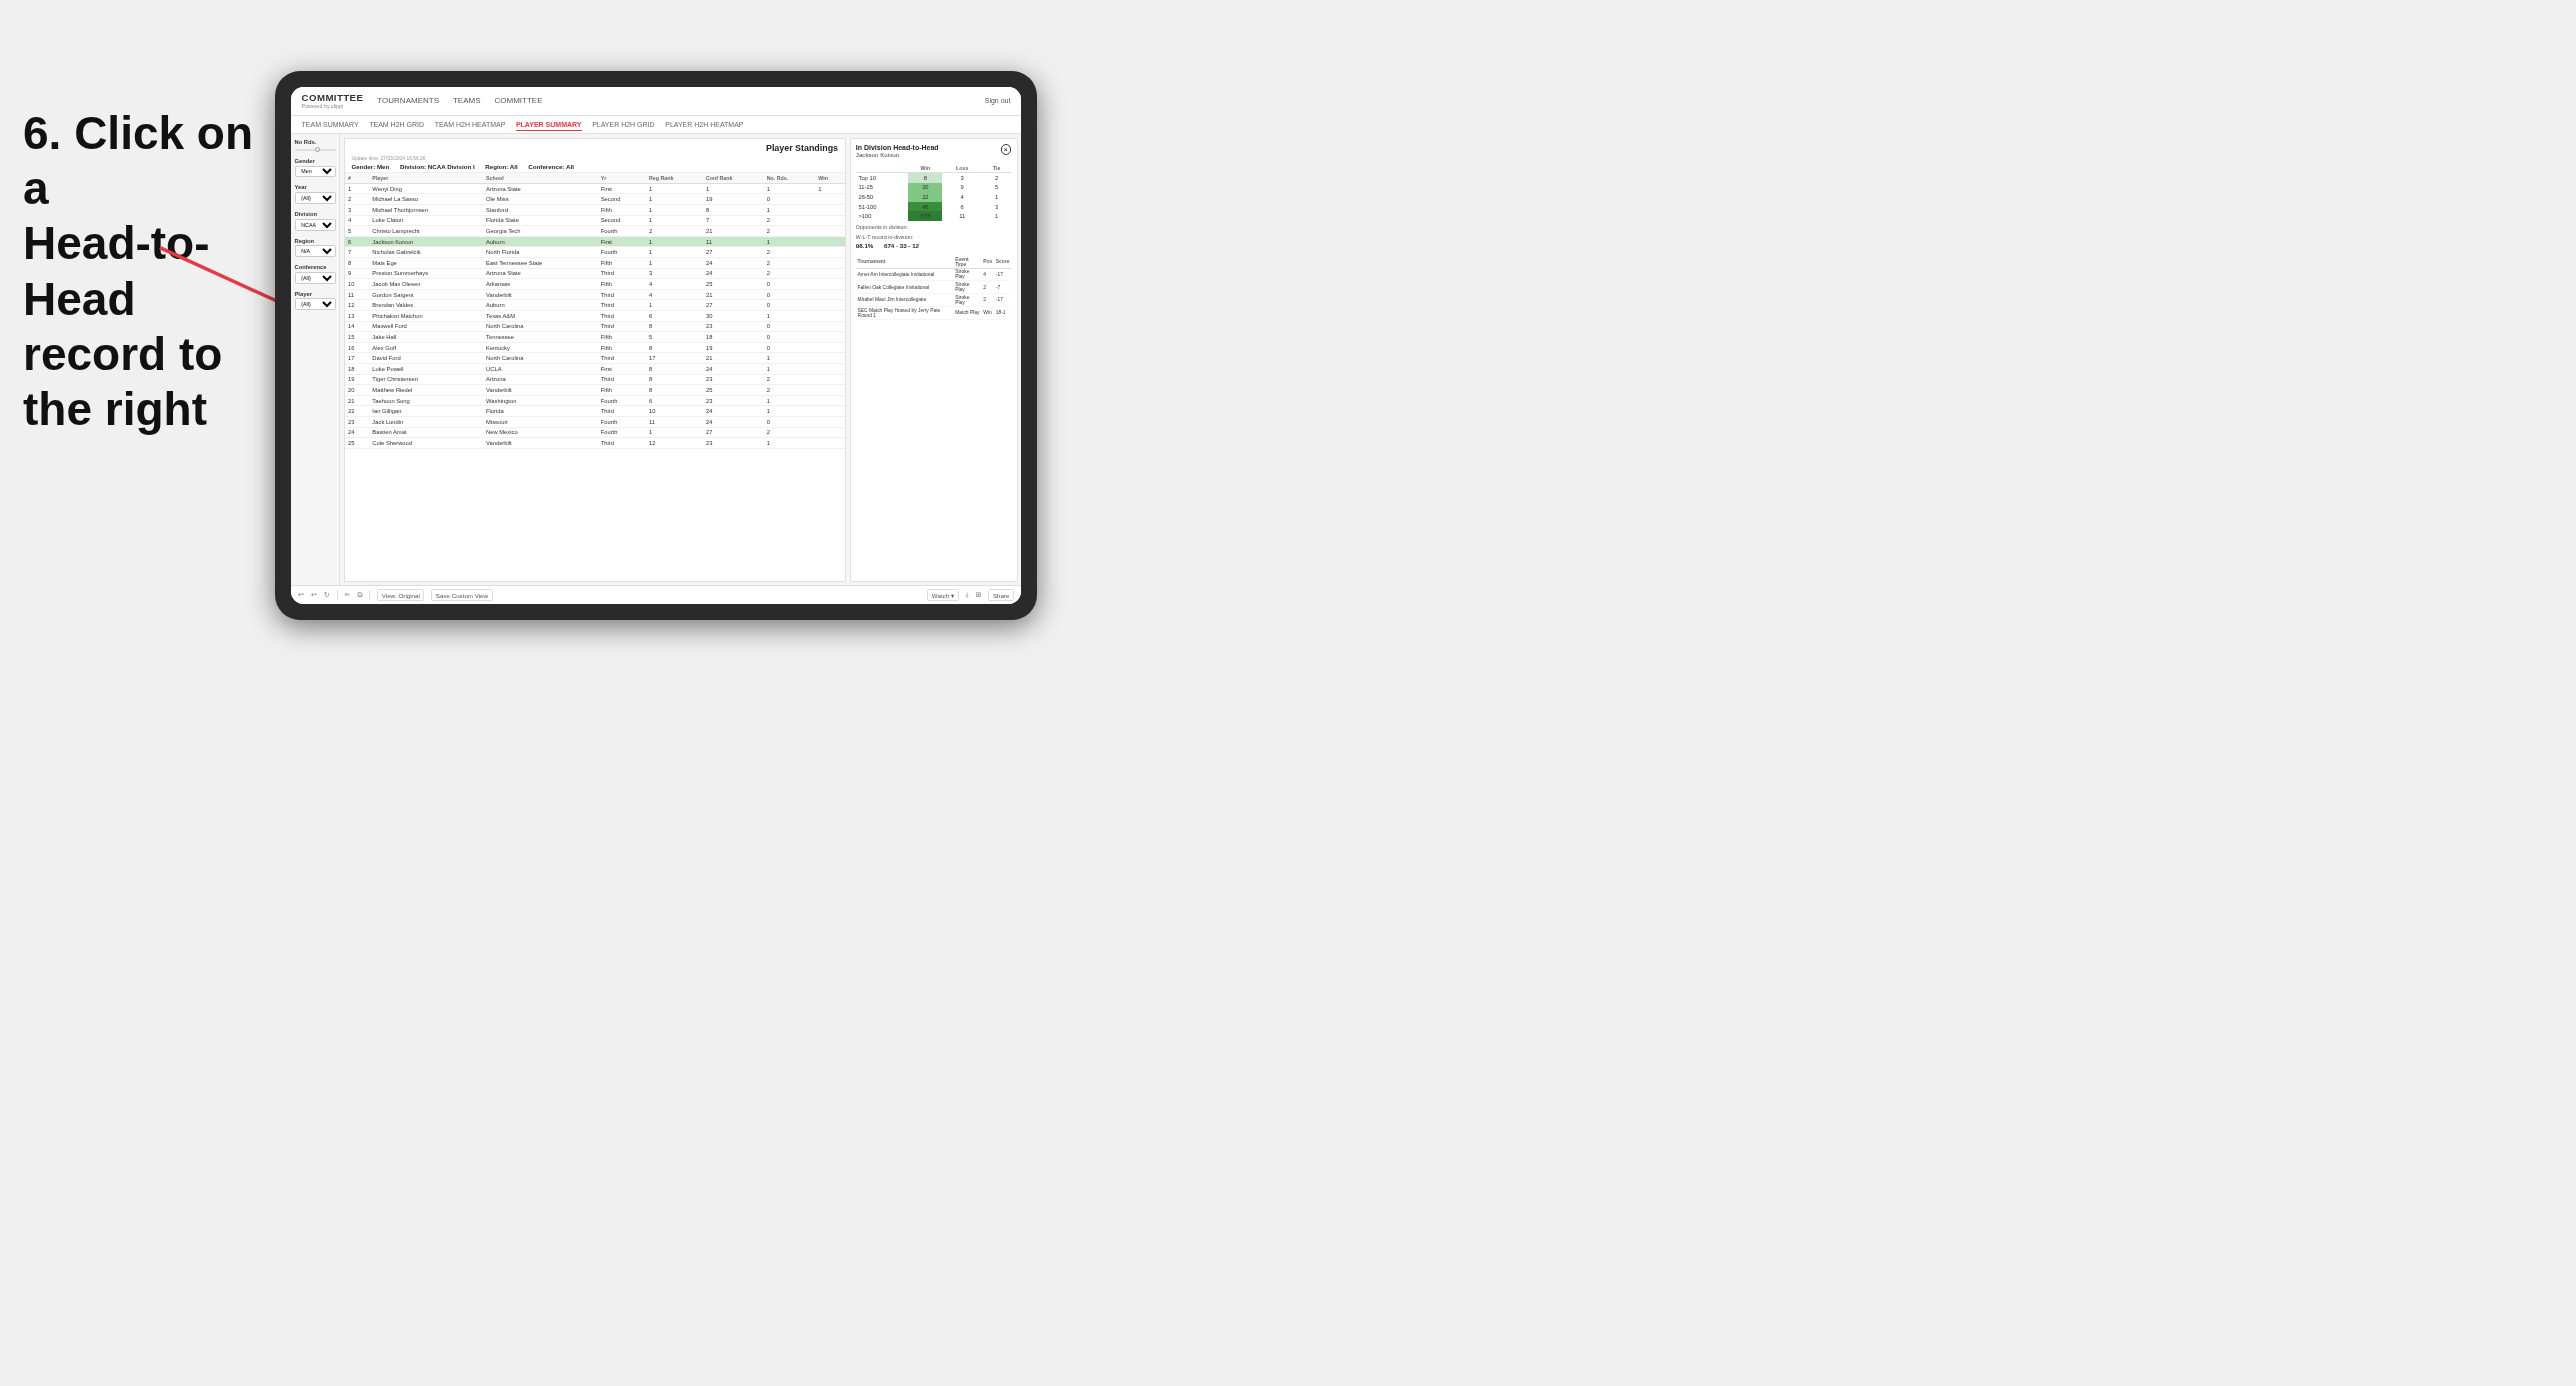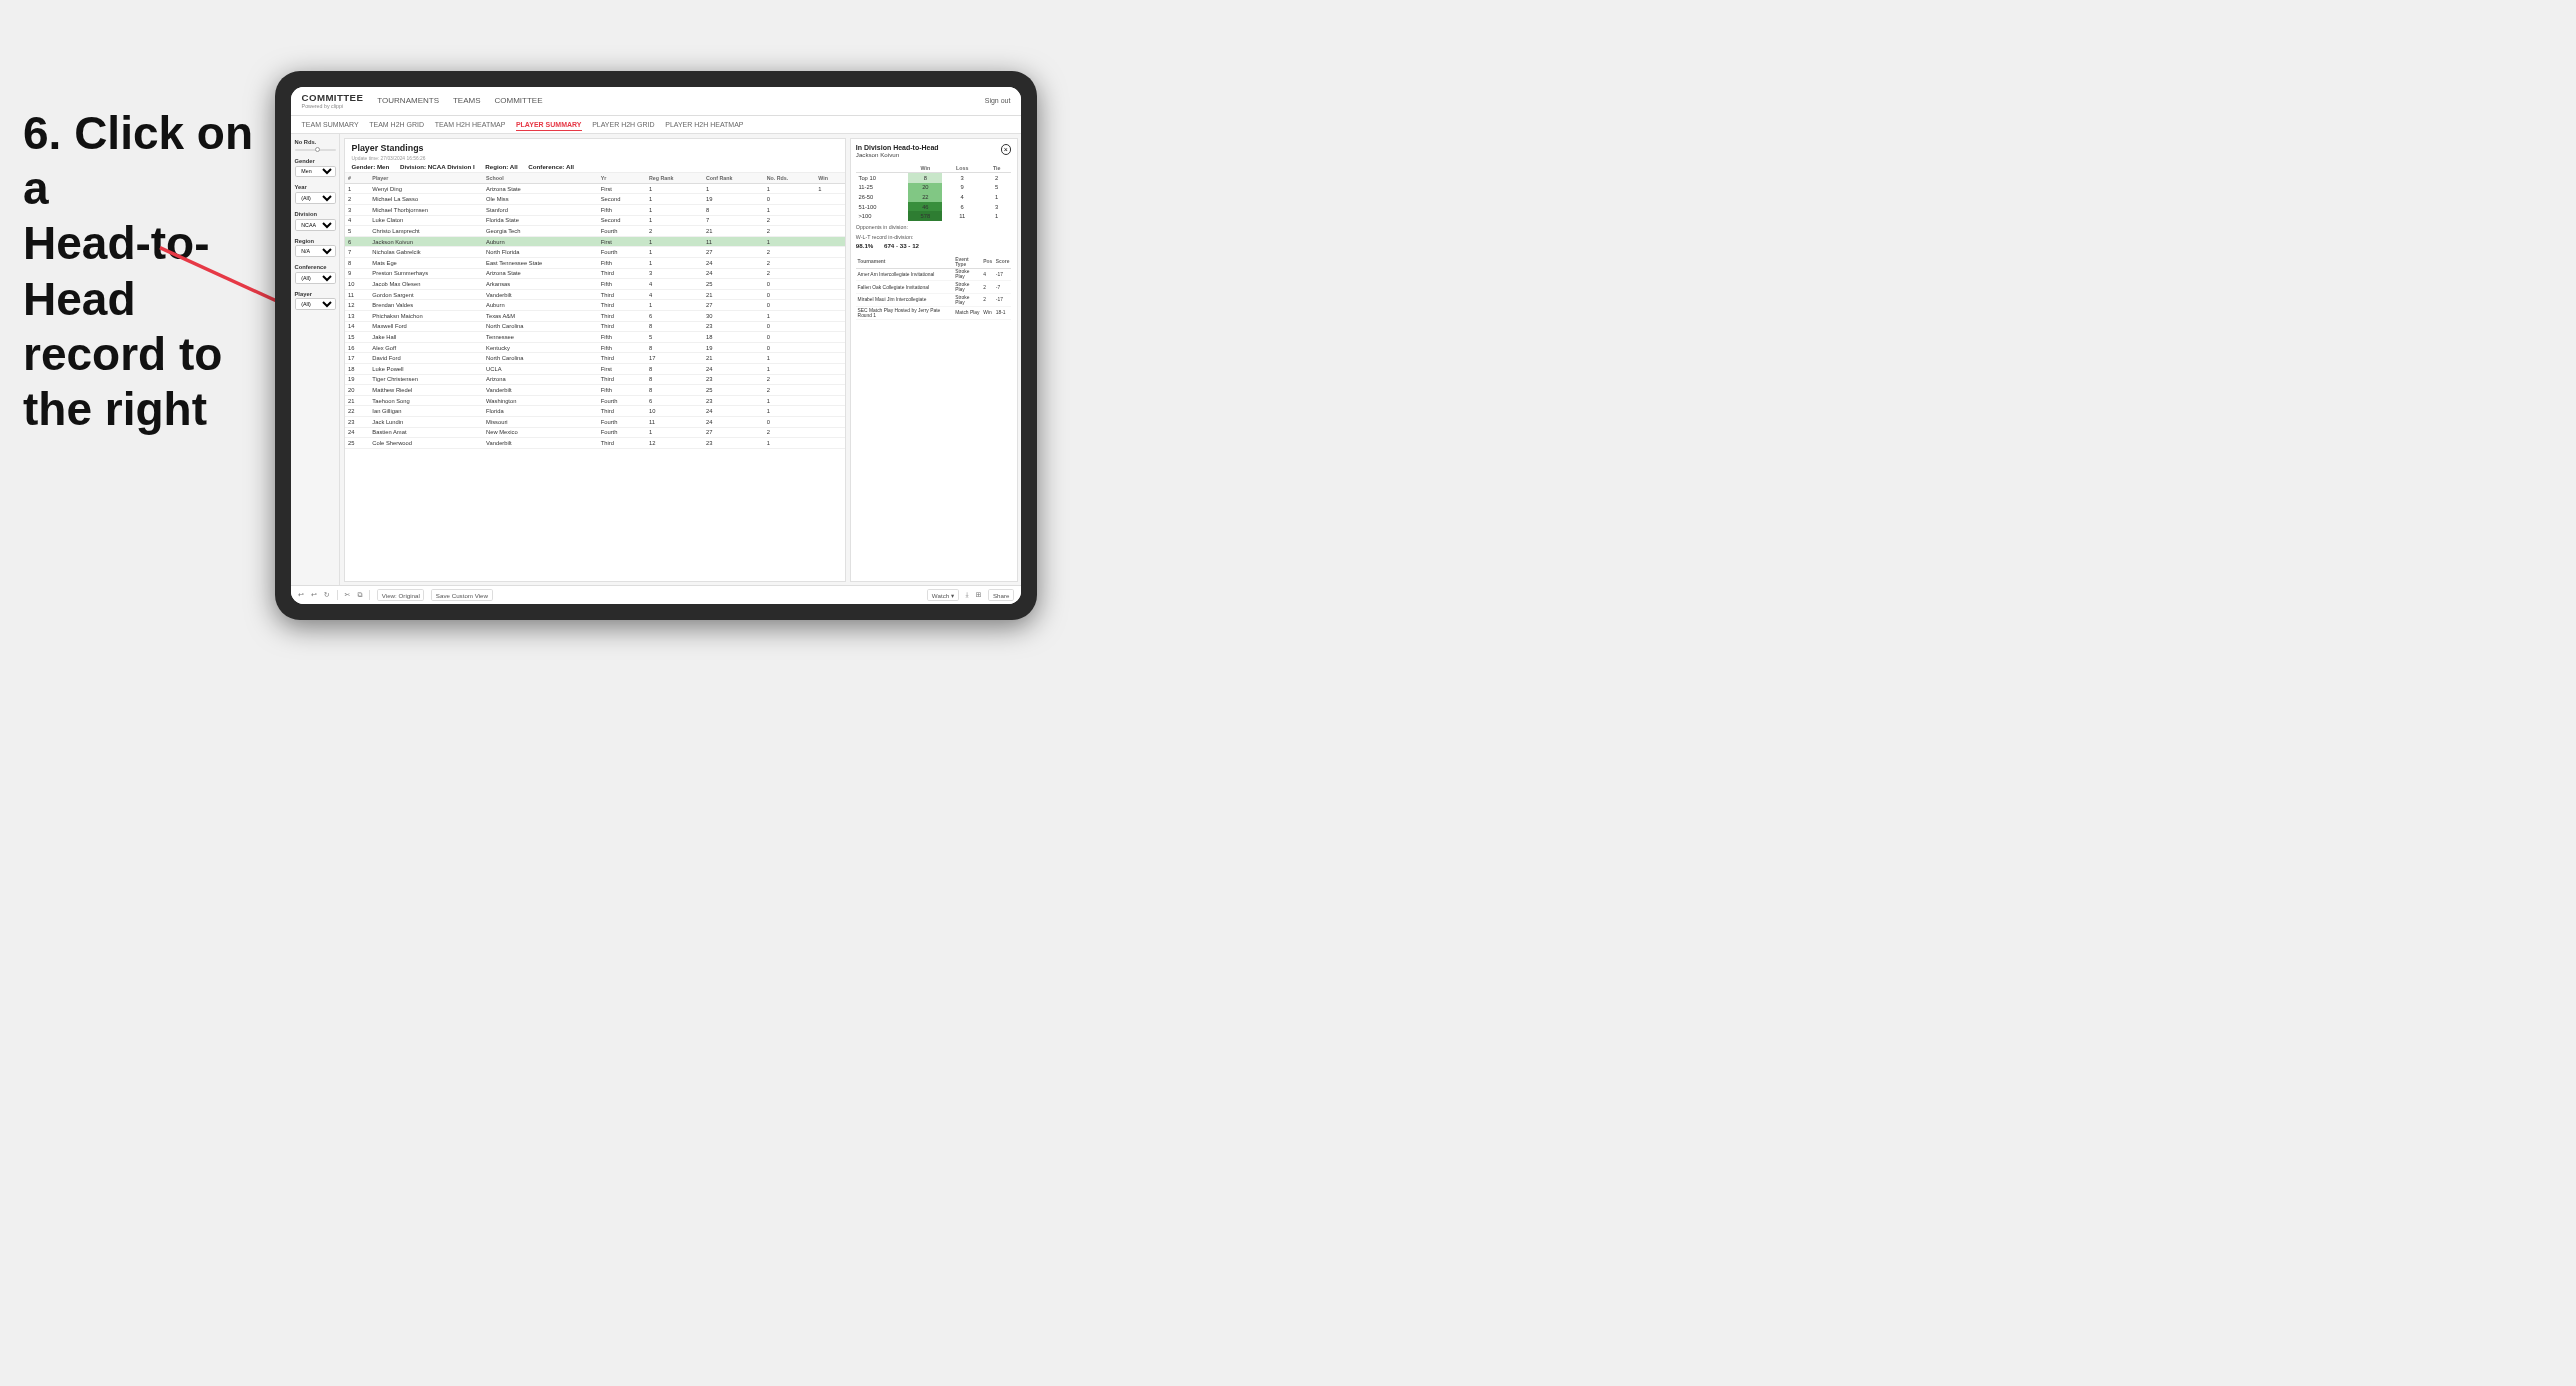--- a/index.html
+++ b/index.html
@@ -197,21 +197,21 @@
     }
 
     .standings-header {
       padding: 4.4px 7px 2.7px;
       border-bottom: 0.9px solid #eee;
     }
 
     .standings-title {
       font-size: 8.9px;
       font-weight: 700;
-      text-align: left;
+      text-align: right;
       color: #222;
       margin-bottom: 2.7px;
     }
 
     .standings-filters {
       display: flex;
       gap: 10.6px;
       font-size: 6.2px;
       color: #555;
       margin-top: 1.8px;

